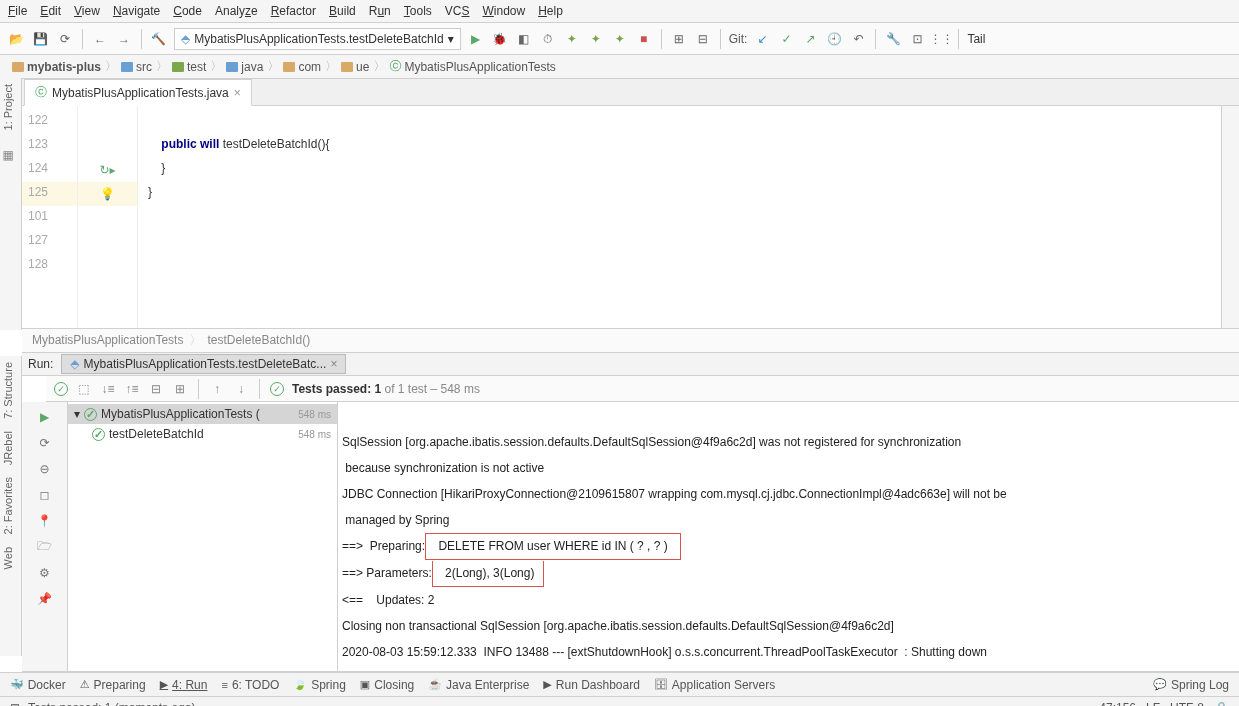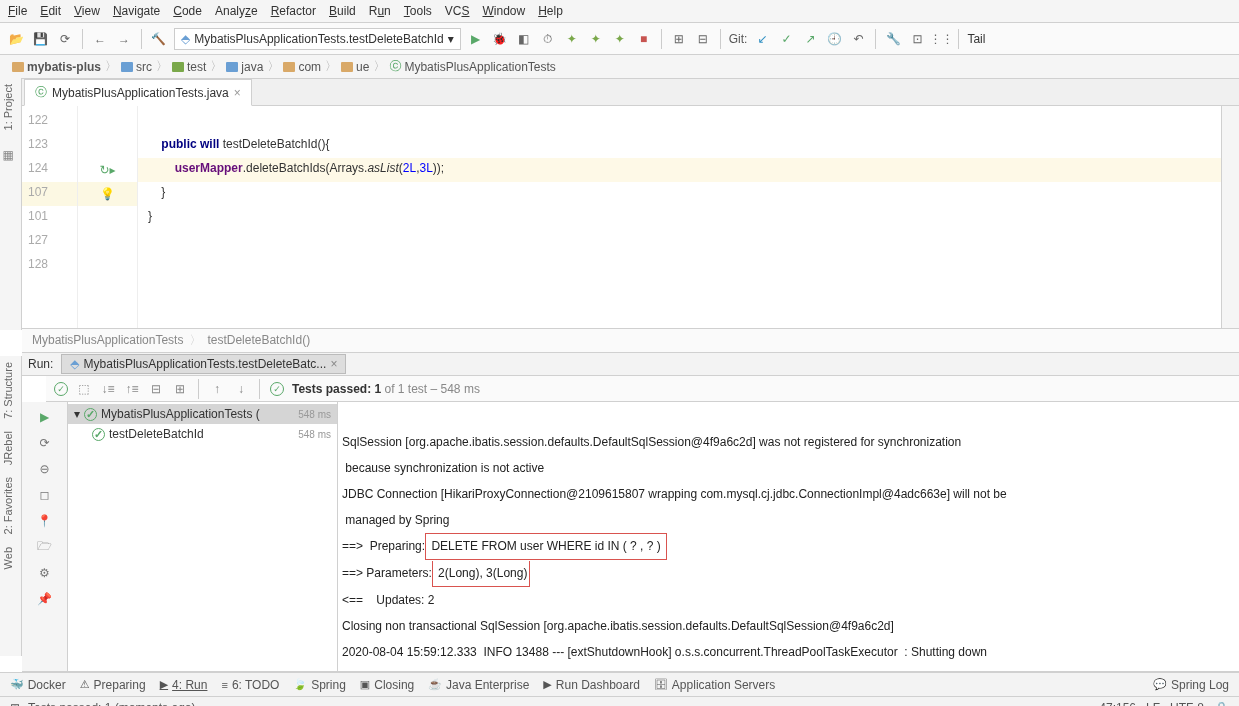--- a/index.html
+++ b/index.html
@@ -45,21 +45,21 @@
 .test-tb .chk { color:#59a869; border:1px solid #59a869; border-radius:50%; width:14px; height:14px; font-size:9px; display:flex; align-items:center; justify-content:center; }
 .run-body { display:flex; height:270px; border-bottom:1px solid #d0d0d0; }
 .run-left { width:46px; background:#f5f5f5; border-right:1px solid #d0d0d0; display:flex; flex-direction:column; align-items:center; gap:8px; padding-top:6px; }
 .run-left .ico { width:18px; height:18px; color:#777; cursor:pointer; display:flex; align-items:center; justify-content:center; }
 .tree { width:270px; border-right:1px solid #d0d0d0; padding-top:2px; font-size:11px; }
 .tree-row { display:flex; align-items:center; padding:3px 6px; cursor:pointer; gap:4px; }
 .tree-row.sel { background:#d5d5d5; }
 .ok-ico { color:#59a869; font-size:11px; border:1.5px solid #59a869; border-radius:50%; width:13px; height:13px; display:flex; align-items:center; justify-content:center; font-weight:bold; }
 .tree .ms { margin-left:auto; color:#999; font-size:10px; }
 .console { flex:1; overflow:hidden; padding:2px 4px; font-family:Consolas,monospace; font-size:13px; line-height:25px; white-space:pre; color:#222; }
-.console .box { border:1.5px solid #d9534f; padding:0 2px; display:inline-block; }
+.console .box { border:1.5px solid #d9534f; padding:0 9px; display:inline-block; }
 .btm-bar { display:flex; align-items:center; gap:14px; padding:3px 10px; background:#f3f3f3; border-top:1px solid #d0d0d0; height:24px; }
 .btm-item { display:flex; align-items:center; gap:4px; cursor:pointer; color:#555; font-size:11px; }
 .btm-item.active { text-decoration:underline; }
 .status { display:flex; align-items:center; padding:3px 10px; background:#f3f3f3; border-top:1px solid #d0d0d0; height:22px; color:#555; font-size:11px; }
 .status .right { margin-left:auto; display:flex; gap:10px; }
 </style>
 </head>
 <body>
 
 <div class="menubar">
@@ -173,42 +173,41 @@
  <div class="vlabel">JRebel</div>
  <div class="vlabel">2: Favorites</div>
  <div class="vlabel">Web</div>
 </div>
 
 <div class="main" style="margin-left:22px">
   <div class="gutter">
     <div>122</div>
       <div>123</div>
       <div>124</div>
-    <div style="background:#fcf8e3">107</div>
+    <div style="background:#fcf8e3">125</div>
       <div>101</div>
       <div>127</div>
       <div>128</div>
   </div>
   <div class="icon-gut">
     <div></div>
       <div></div>
     <div>
         <span style="color:#59a869">↻▸</span>
       </div>
     <div style="background:#fcf8e3">
         <span style="color:#e8a33d">💡</span>
       </div>
     <div></div>
       <div></div>
       <div></div>
   </div>
   <div class="code">
     <div class="code-line"> </div>
     <div class="code-line">    <span class="kw">public</span> <span class="kw">will</span> <span>testDeleteBatchId(){</span></div>
-    <div class="code-line hl">        <span class="fld">userMapper</span><span>.deleteBatchIds(Arrays.</span><span class="stat">asList</span><span>(<span class="num">2L</span>,<span class="num">3L</span>));</span></div>
     <div class="code-line">    <span>}</span></div>
     <div class="code-line"><span>}</span></div>
     <div class="code-line"> </div>
   </div>
   <div class="right-rail"></div>
 </div>
 
 <div class="sep-row" style="margin-left:22px">
   <span>MybatisPlusApplicationTests</span><span class="chev">〉</span><span>testDeleteBatchId()</span>
 </div>
@@ -263,21 +262,21 @@
   </div>
   <div class="console">
 <span>SqlSession [org.apache.ibatis.session.defaults.DefaultSqlSession@4f9a6c2d] was not registered for synchronization</span>
 <span> because synchronization is not active</span>
 <span>JDBC Connection [HikariProxyConnection@2109615807 wrapping com.mysql.cj.jdbc.ConnectionImpl@4adc663e] will not be</span>
 <span> managed by Spring</span>
 <span>==&gt;  Preparing:</span><span class="box"> DELETE FROM user WHERE id IN ( ? , ? ) </span>
 <span>==&gt; Parameters:</span><span class="box" style="border-top:none"> 2(Long), 3(Long)</span>
 <span>&lt;==    Updates: 2</span>
 <span>Closing non transactional SqlSession [org.apache.ibatis.session.defaults.DefaultSqlSession@4f9a6c2d]</span>
-<span>2020-08-04 15:59:12.333  INFO 13488 --- [extShutdownHook] o.s.s.concurrent.ThreadPoolTaskExecutor  : Shutting down</span>
+<span>2020-08-03 15:59:12.333  INFO 13488 --- [extShutdownHook] o.s.s.concurrent.ThreadPoolTaskExecutor  : Shutting down</span>
 
 
   </div>
 </div>
 
 <div class="btm-bar">
   <span class="btm-item">🐳 <span>Docker</span></span>
   <span class="btm-item">⚠ <span>Preparing</span></span>
   <span class="btm-item active">▶ <span>4: Run</span></span>
   <span class="btm-item">≡ <span>6: TODO</span></span>

